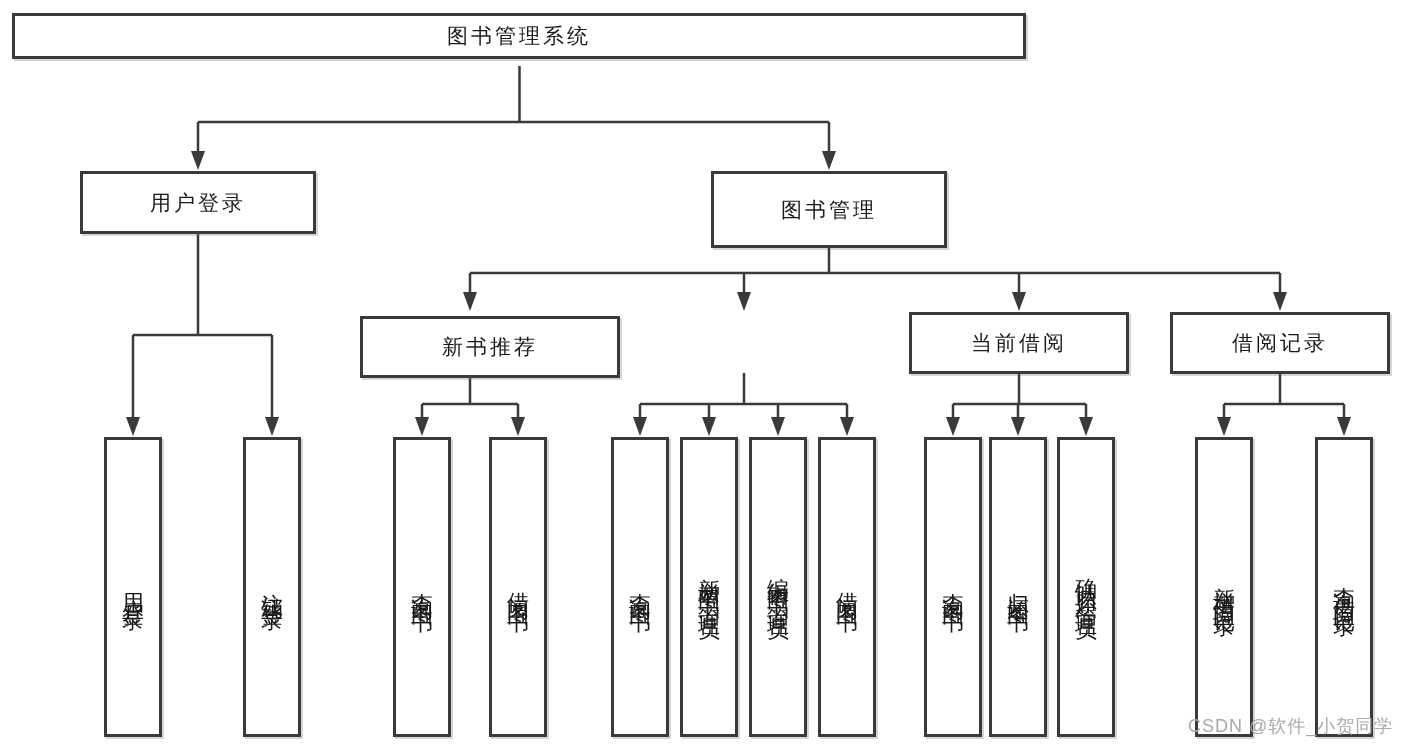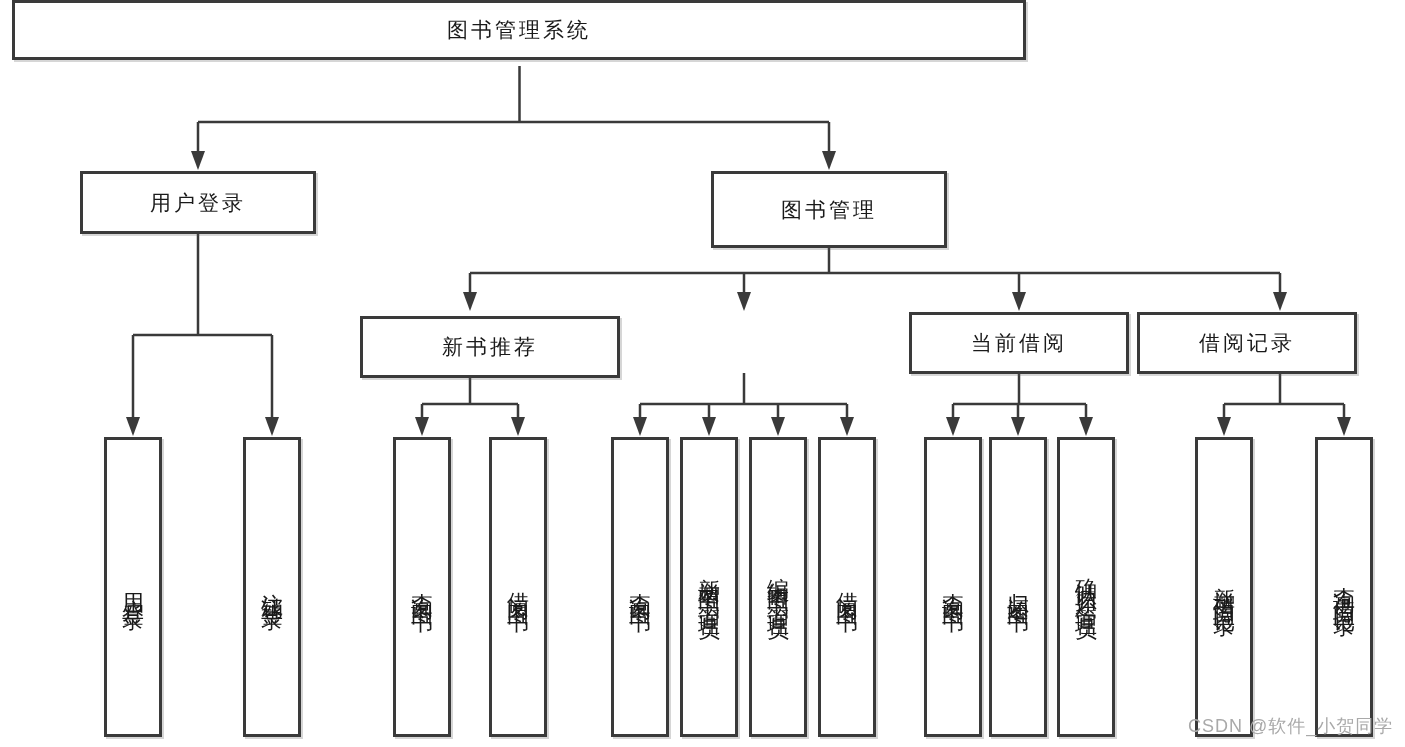--- a/index.html
+++ b/index.html
@@ -103,38 +103,38 @@
     <path d="M1019 373 V404 M953 404 H1086 M953 404 V418 M1018 404 V418 M1086 404 V418"></path>
     <polygon points="946,417 960,417 953,436"></polygon>
     <polygon points="1011,417 1025,417 1018,436"></polygon>
     <polygon points="1079,417 1093,417 1086,436"></polygon>
 
     <path d="M1280 374 V404 M1224 404 H1344 M1224 404 V418 M1344 404 V418"></path>
     <polygon points="1217,417 1231,417 1224,436"></polygon>
     <polygon points="1337,417 1351,417 1344,436"></polygon>
   </svg>
 
-  <div class="node hbox" style="left:12px;top:0;width:1014px;height:60px">
+  <div class="node hbox" style="left:12px;top:13px;width:1014px;height:46px">
     <span>图书管理系统</span>
   </div>
 
   <div class="node hbox" style="left:80px;top:171px;width:236px;height:63px">
     <span>用户登录</span>
   </div>
   <div class="node hbox" style="left:711px;top:171px;width:236px;height:77px">
     <span>图书管理</span>
   </div>
 
   <div class="node hbox" style="left:360px;top:316px;width:260px;height:62px">
     <span>新书推荐</span>
   </div>
   <div class="node hbox" style="left:909px;top:312px;width:220px;height:62px">
     <span>当前借阅</span>
   </div>
-  <div class="node hbox" style="left:1137px;top:312px;width:220px;height:62px">
+  <div class="node hbox" style="left:1170px;top:312px;width:220px;height:62px">
     <span>借阅记录</span>
   </div>
 
   <div class="node leaf" style="left:104px;top:437px;width:58px;height:300px">
     <span>用户登录</span>
   </div>
   <div class="node leaf" style="left:243px;top:437px;width:58px;height:300px">
     <span>注销登录</span>
   </div>
 

